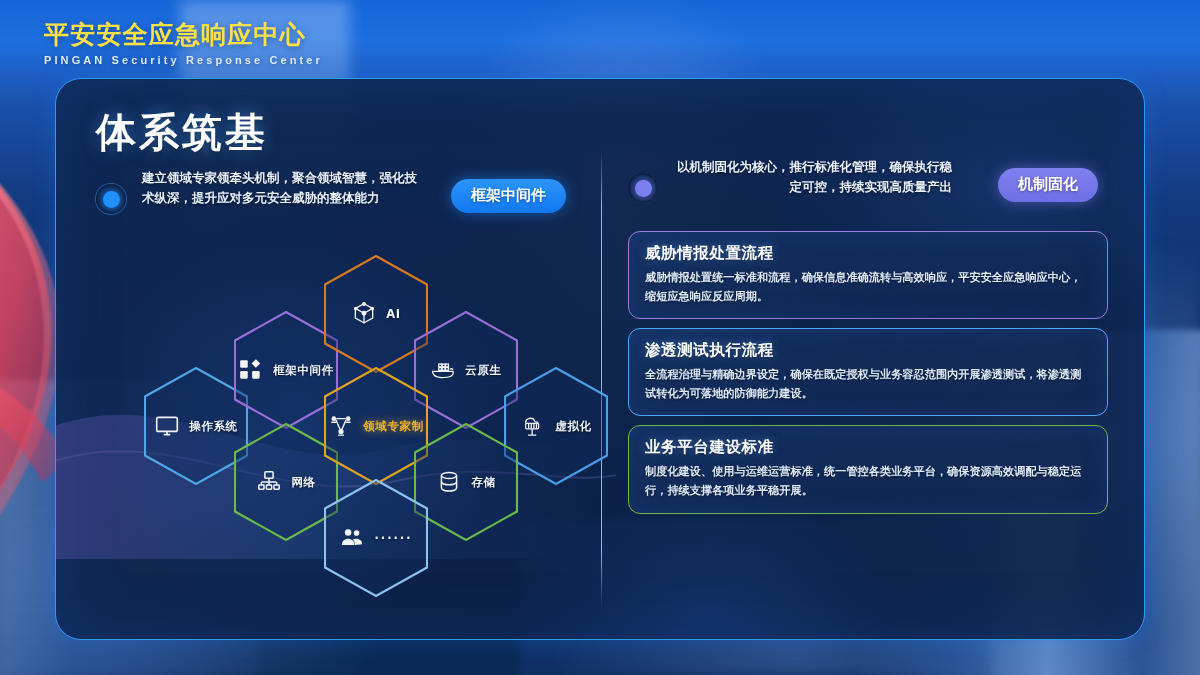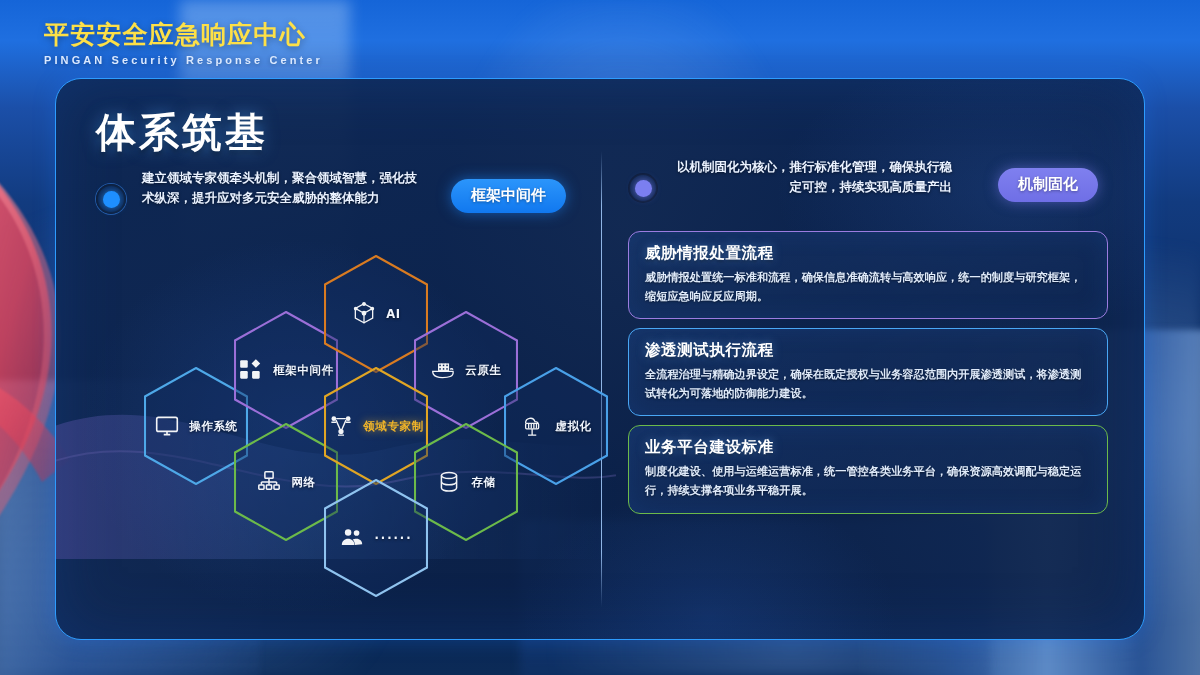--- a/index.html
+++ b/index.html
@@ -393,21 +393,21 @@
               <path d="M14.6 18.4c0-2.2-.8-3.9-2-5 .9-.5 2-.7 3.6-.7 3 0 5.2 2.1 5.2 5.1z"></path>
             </svg></span>
        <span class="hex-label dots">······</span>
      </div>
       </div>
     </div>
 
   <div id="cards">
       <div class="card c-purple">
         <div class="card-title">威胁情报处置流程</div>
-     <div class="card-body">威胁情报处置统一标准和流程，确保信息准确流转与高效响应，统一的制度与研究框架，缩短应急响应反应周期。</div>
+     <div class="card-body">威胁情报处置统一标准和流程，确保信息准确流转与高效响应，平安安全应急响应中心，缩短应急响应反应周期。</div>
       </div>
       <div class="card c-blue">
         <div class="card-title">渗透测试执行流程</div>
      <div class="card-body">全流程治理与精确边界设定，确保在既定授权与业务容忍范围内开展渗透测试，将渗透测试转化为可落地的防御能力建设。</div>
       </div>
       <div class="card c-green">
         <div class="card-title">业务平台建设标准</div>
      <div class="card-body">制度化建设、使用与运维运营标准，统一管控各类业务平台，确保资源高效调配与稳定运行，持续支撑各项业务平稳开展。</div>
       </div>
     </div>

